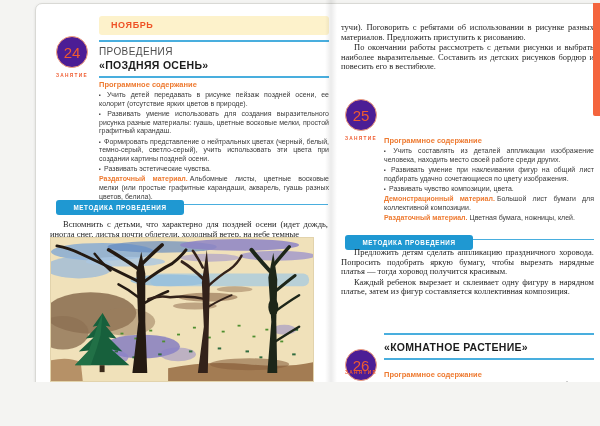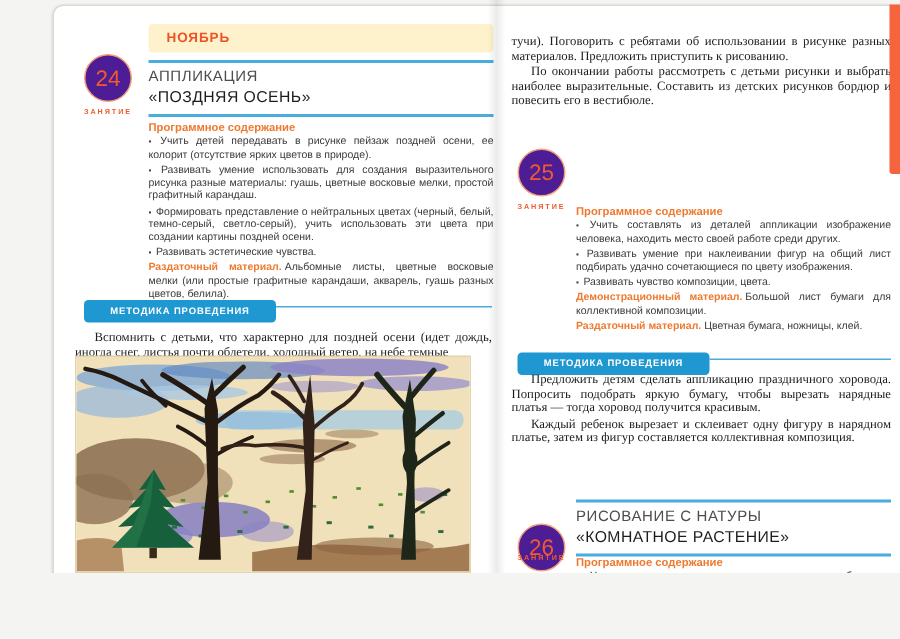--- a/index.html
+++ b/index.html
@@ -19,21 +19,21 @@
             font-size:9px; letter-spacing:.6px; border-radius:3px; line-height:19px;
             padding-left:12px; }
   .circle { position:absolute; width:32px; height:32px; border:1px solid #f5a07c;
             border-radius:50%; color:#ef5b2f; font-size:15px; display:flex;
             align-items:center; justify-content:center; background:#4c1d95; }
   .occ    { position:absolute; width:56px; text-align:center; color:#ef5b2f;
             font-size:4.8px; font-weight:bold; letter-spacing:1.3px; }
   .titleblock { position:absolute; border-top:2px solid #49aede; border-bottom:2px solid #49aede;
                 padding:4px 0 5px 0; }
   .titleblock .t1 { font-size:10px; color:#4d4d4d; letter-spacing:.4px; }
-  .titleblock .t2 { font-size:10.5px; color:#1c1c1c; font-weight:normal; letter-spacing:.3px; margin-top:2px; }
+  .titleblock .t2 { font-size:10.5px; color:#1c1c1c; font-weight:bold; letter-spacing:.3px; margin-top:2px; }
   .prog { position:absolute; }
   .prog h4 { color:#ee7a30; font-size:7.5px; font-weight:bold; margin-bottom:2px; }
   .prog p  { font-size:7px; line-height:8.7px; color:#3b3b3b; text-align:justify; margin-bottom:1.5px; }
   .prog p.b::before { content:"▪"; color:#454545; margin-right:3px; font-size:5.5px; }
   .lbl { color:#ee7a30; font-weight:bold; margin-right:2px; }
   .badge-row { position:absolute; height:15px; }
   .badge { position:absolute; left:0; top:0; height:15px; background:#1f98d2; color:#fff;
            font-size:6.3px; font-weight:bold; letter-spacing:.6px; border-radius:3px;
            display:flex; align-items:center; justify-content:center; padding:0 10px; }
   .badge-line { position:absolute; top:4px; height:1px; background:#49aede; }
@@ -90,21 +90,21 @@
 
     <section class="page left">
       <div class="banner lp-banner">НОЯБРЬ</div>
 
       <div class="circle lp-circle">
         <span>24</span>
       </div>
       <div class="occ lp-occ">ЗАНЯТИЕ</div>
 
       <div class="titleblock lp-title">
-        <div class="t1">АППЛИКАЦИЯ</div>
+        <div class="t1">ПРОВЕДЕНИЯ</div>
         <div class="t2">«ПОЗДНЯЯ ОСЕНЬ»</div>
       </div>
 
       <div class="prog lp-prog">
         <h4>Программное содержание</h4>
         <p class="b"><span>Учить детей передавать в рисунке пейзаж поздней осени, ее колорит (отсутствие ярких цветов в природе).</span></p>
         <p class="b"><span>Развивать умение использовать для создания выразительного рисунка разные материалы: гуашь, цветные восковые мелки, простой графитный карандаш.</span></p>
         <p class="b"><span>Формировать представление о нейтральных цветах (черный, белый, темно-серый, светло-серый), учить использовать эти цвета при создании картины поздней осени.</span></p>
         <p class="b"><span>Развивать эстетические чувства.</span></p>
         <p><span class="lbl">Раздаточный материал.</span><span>Альбомные листы, цветные восковые мелки (или простые графитные карандаши, акварель, гуашь разных цветов, белила).</span></p>
@@ -247,21 +247,20 @@
         <p>Предложить детям сделать аппликацию праздничного хоровода. Попросить подобрать яркую бумагу, чтобы вырезать нарядные платья — тогда хоровод получится красивым.</p>
         <p>Каждый ребенок вырезает и склеивает одну фигуру в нарядном платье, затем из фигур составляется коллективная композиция.</p>
       </div>
 
       <div class="circle rp-circle26">
         <span>26</span>
       </div>
       <div class="occ rp-occ26">ЗАНЯТИЕ</div>
 
       <div class="titleblock rp-title26">
-        <div class="t1">РИСОВАНИЕ С НАТУРЫ</div>
         <div class="t2">«КОМНАТНОЕ РАСТЕНИЕ»</div>
       </div>
 
       <div class="prog rp-prog26">
         <h4>Программное содержание</h4>
         <p class="b"><span>Учить передавать в рисунке характерные особенности растения (строение стебля, листьев), форму цветочного горшка.</span></p>
       </div>
 
       <div class="pagenum rp-num">67</div>
     </section>

